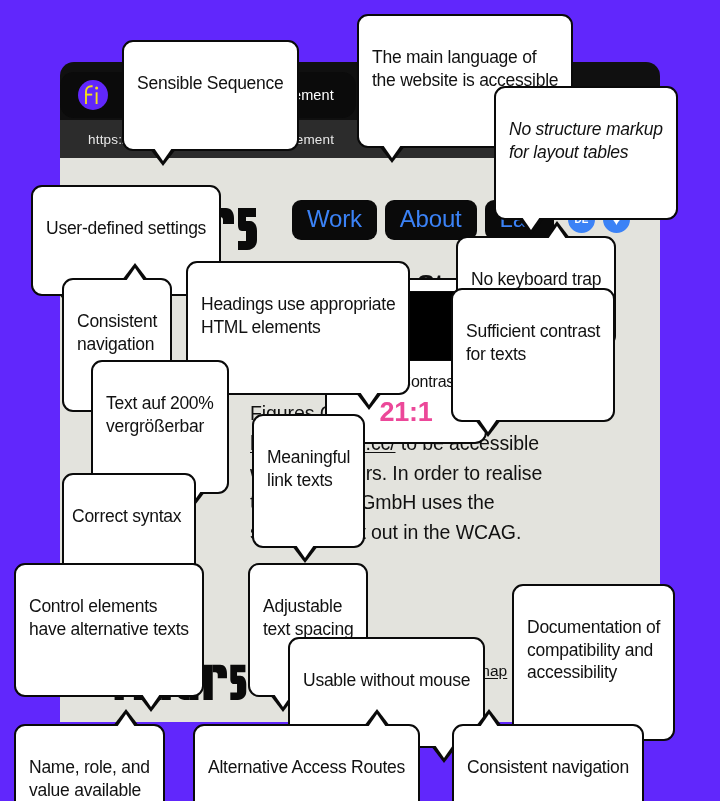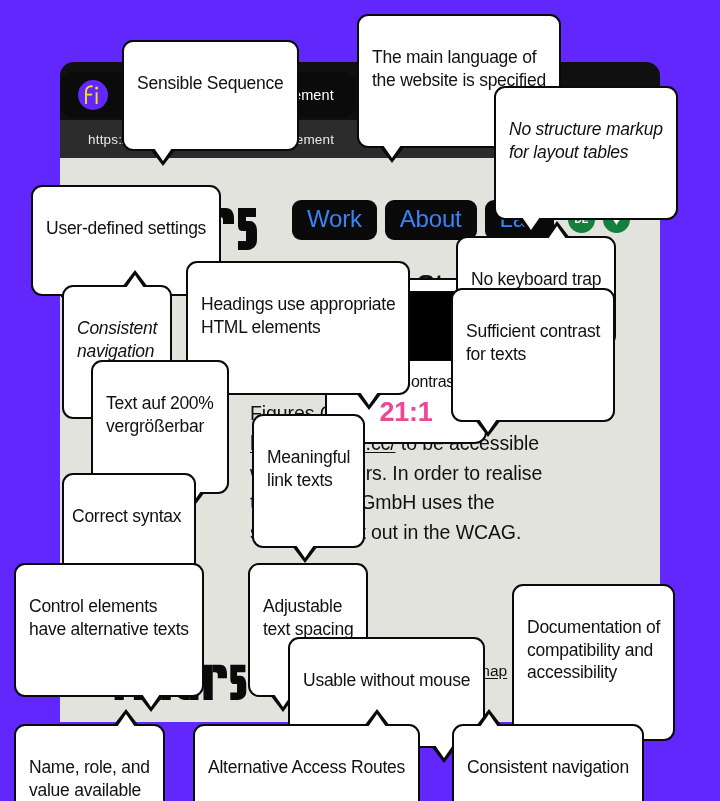--- a/index.html
+++ b/index.html
@@ -120,21 +120,21 @@
     letter-spacing: -.2px;
     border: none;
     cursor: pointer;
     line-height: 1.16;
   }
 
   .nav-badge {
     width: 27px;
     height: 27px;
     border-radius: 50%;
-    background: #15803d;
+    background: #3b82f6;
     color: #ffffff;
     display: flex;
     align-items: center;
     justify-content: center;
     font-size: 10px;
     font-weight: bold;
     cursor: pointer;
     flex: none;
   }
 
@@ -421,21 +421,21 @@
 </div>
 
 <div class="callout" style="left:122px; top:40px;">
   <span>Sensible Sequence</span>
   <span class="tail tail-down" style="left:26px;"></span>
   <span class="tail-fill tail-down-fill" style="left:26px;"></span>
 </div>
 
 <div class="callout" style="left:357px; top:14px;">
   <span>The main language of
-the website is specified</span>
+the website is accessible</span>
   <span class="tail tail-down" style="left:20px;"></span>
   <span class="tail-fill tail-down-fill" style="left:20px;"></span>
 </div>
 
 <div class="callout" style="left:494px; top:86px;font-style:italic;">
   <span>No structure markup
 for layout tables</span>
   <span class="tail tail-down" style="left:22px;"></span>
   <span class="tail-fill tail-down-fill" style="left:22px;"></span>
 </div>
@@ -452,21 +452,21 @@
   <span class="tail-fill tail-up-fill" style="left:86px;"></span>
 </div>
 
 <div class="callout" style="left:186px; top:261px;">
   <span>Headings use appropriate
 HTML elements</span>
   <span class="tail tail-down" style="right:26px;"></span>
   <span class="tail-fill tail-down-fill" style="right:30px;"></span>
 </div>
 
-<div class="callout" style="left:62px; top:285px;font-style:italic;">
+<div class="callout" style="left:62px; top:278px;">
   <span>Consistent
 navigation</span>
   <span class="tail tail-up" style="right:22px;"></span>
   <span class="tail-fill tail-up-fill" style="right:26px;"></span>
 </div>
 
 <div class="callout" style="left:451px; top:288px;">
   <span>Sufficient contrast
 for texts</span>
   <span class="tail tail-down" style="left:22px;"></span>

